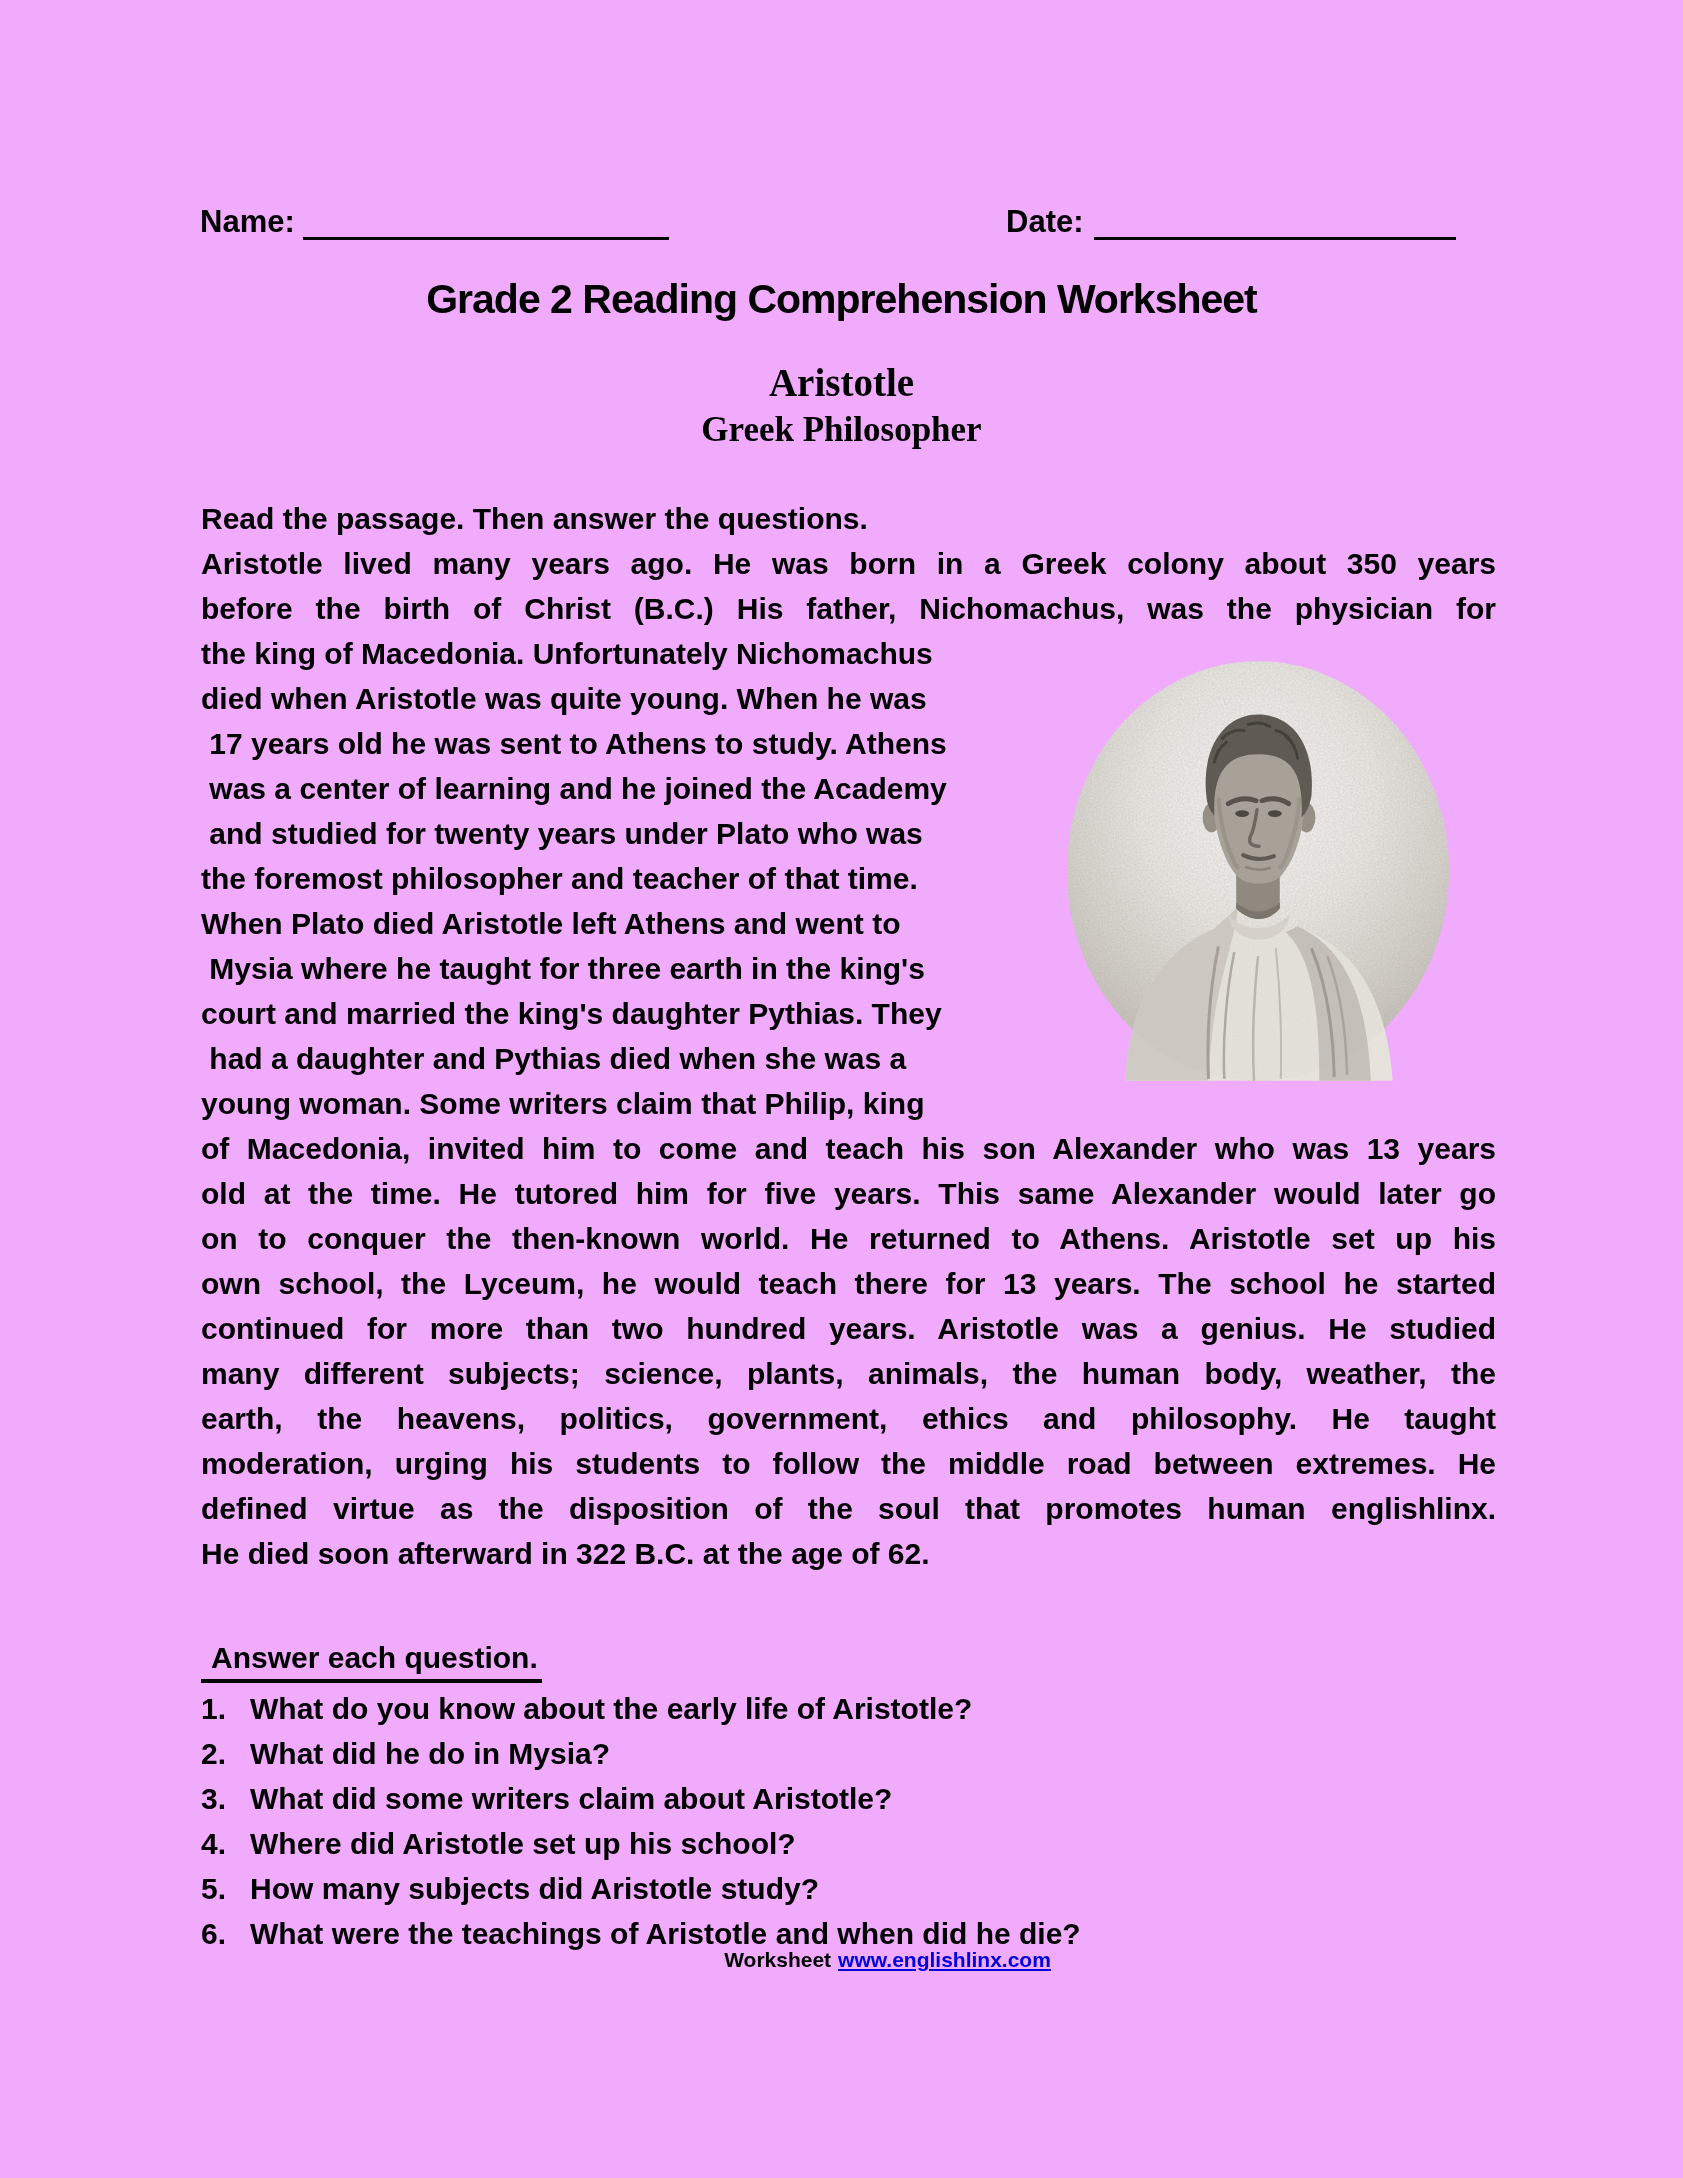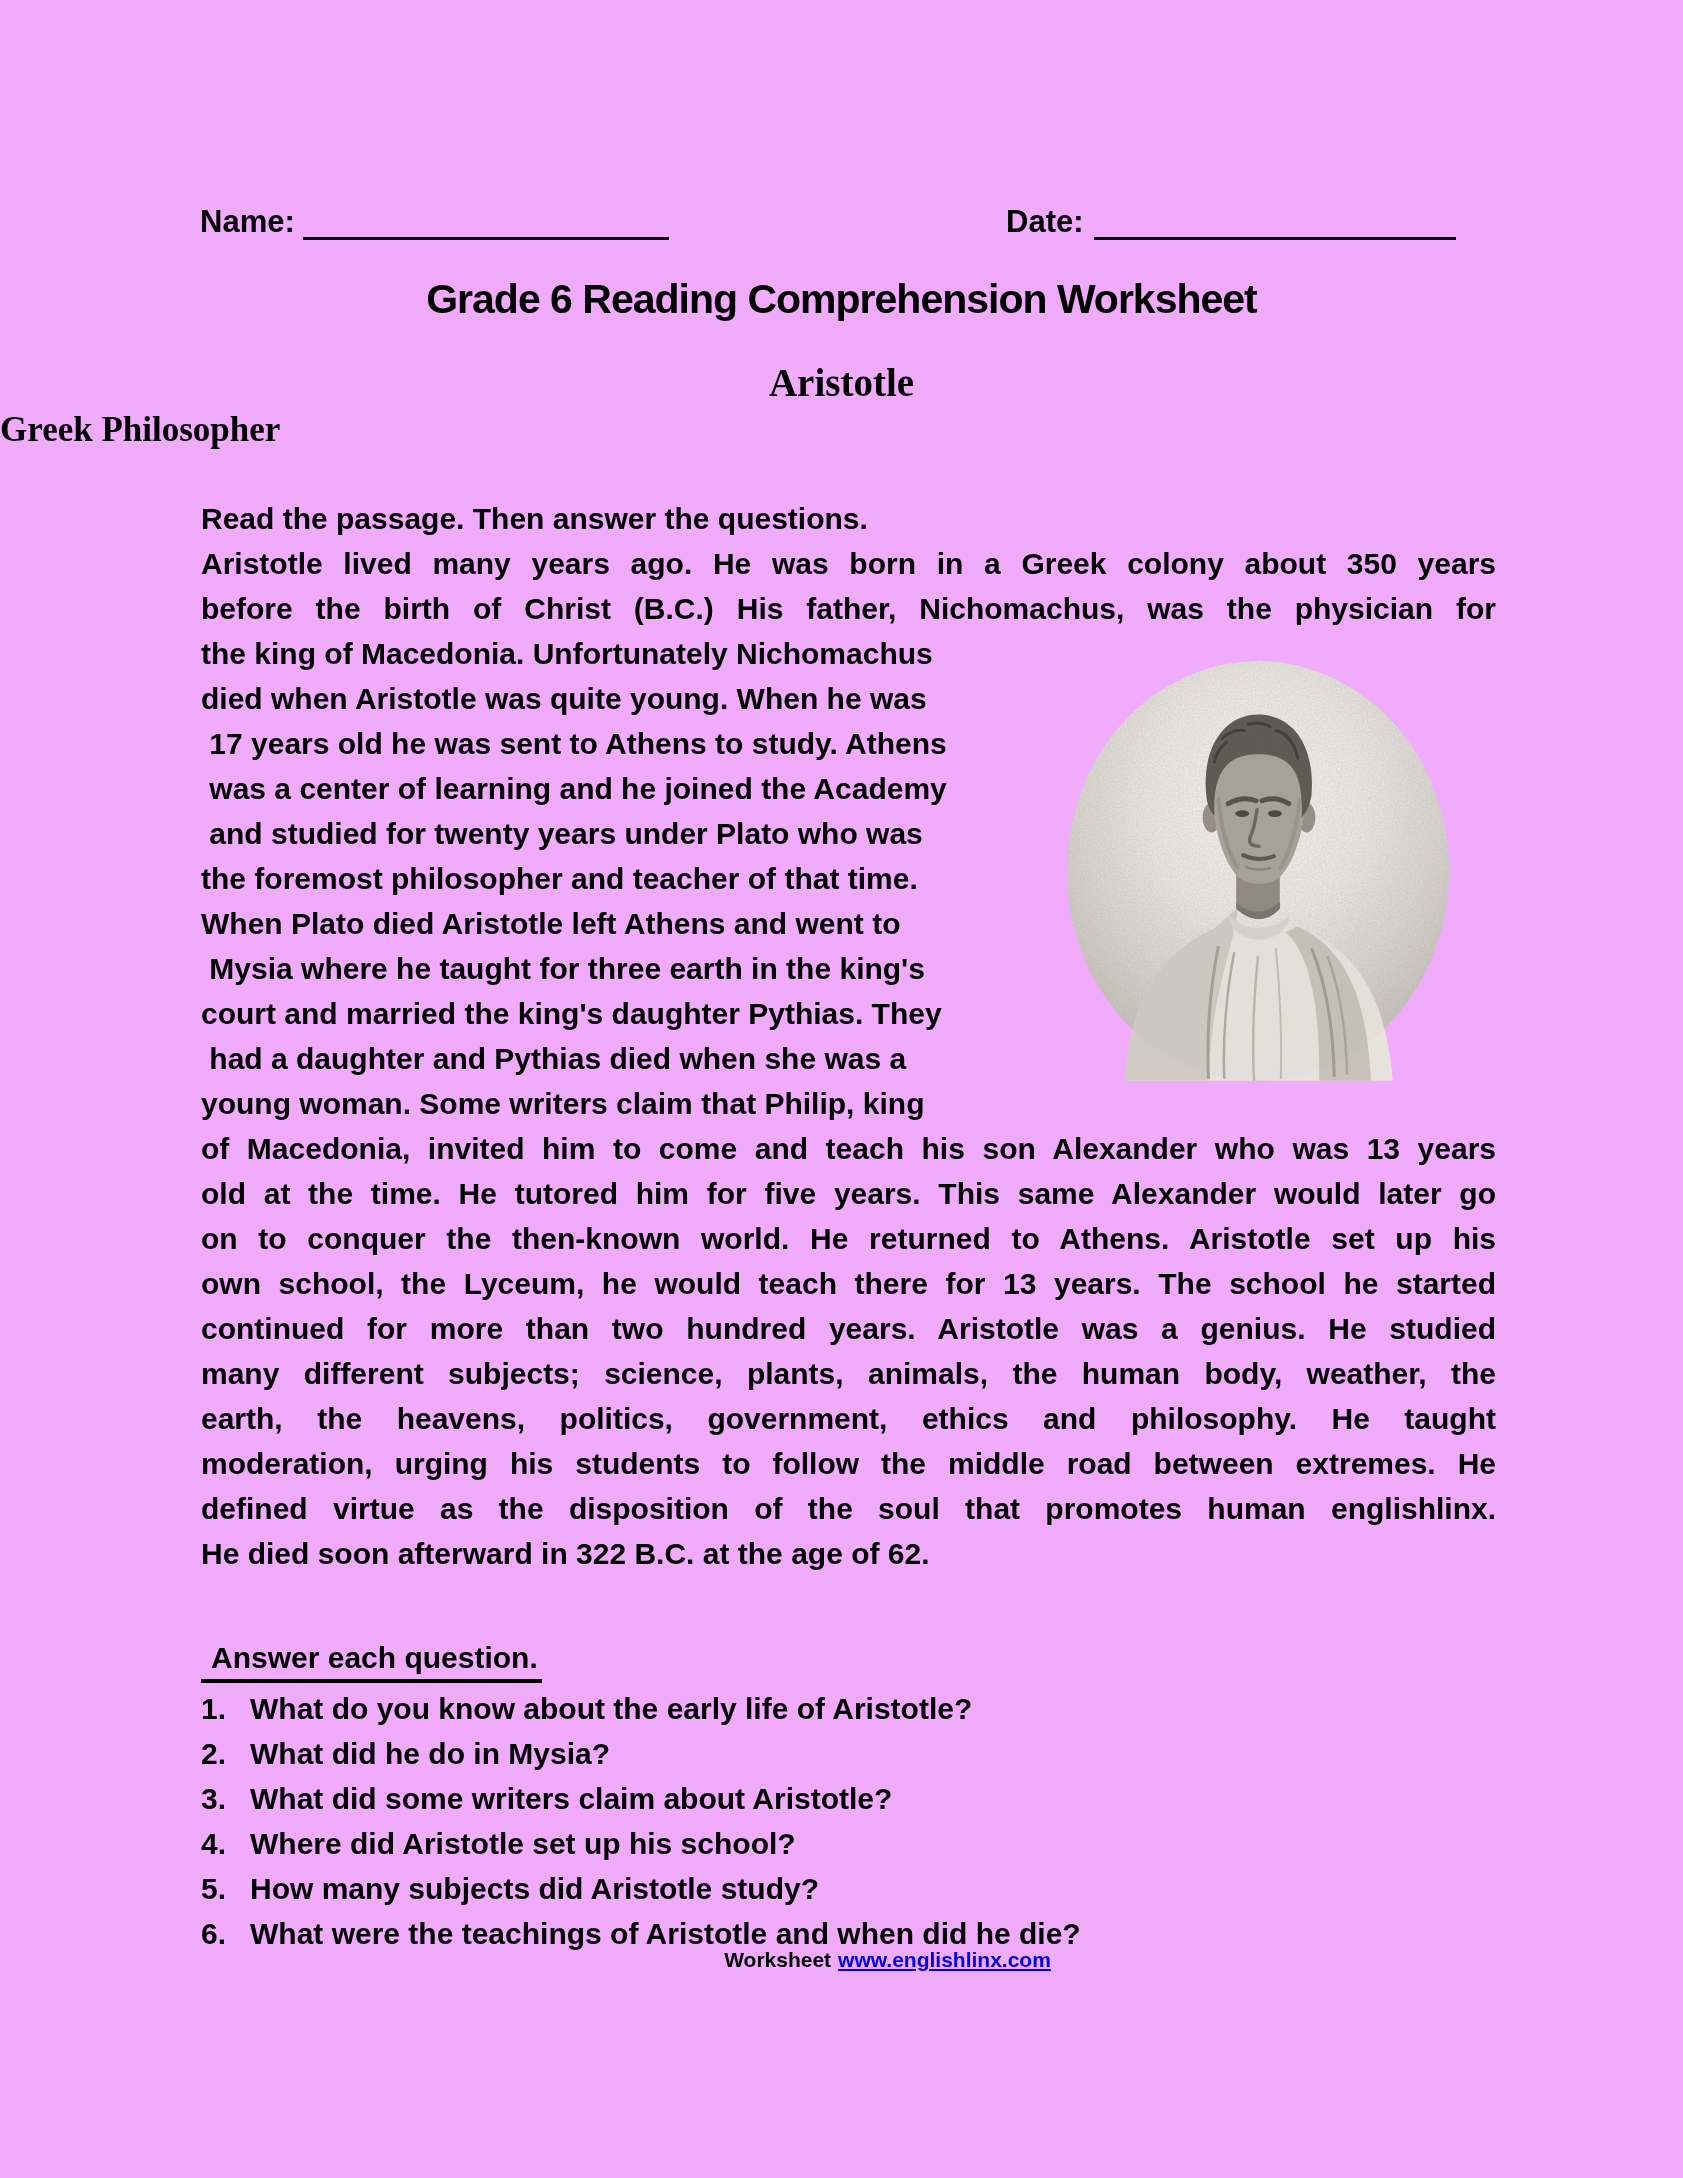--- a/index.html
+++ b/index.html
@@ -16,21 +16,21 @@
   .field-row.date { left:1006px; }
   .blank { display:inline-block; border-bottom:3px solid #000; height:33px; }
   .blank.name  { width:366px; margin-left:8px; }
   .blank.date  { width:362px; margin-left:10px; }
 
   
   .title { position:absolute; top:276px; left:0; width:100%; margin:0;
            text-align:center; font-size:41px; font-weight:bold; letter-spacing:-1px; }
   .subject  { position:absolute; top:360px; left:0; width:100%; margin:0; text-align:center;
               font-family:Liberation Serif, serif; font-size:39px; font-weight:bold; }
-  .subject2 { position:absolute; top:410px; left:0; width:100%; margin:0; 
+  .subject2 { position:absolute; top:410px; left:0; width:100%; margin:0; text-align:center;
               font-family:"Liberation Serif", serif; font-size:35px; font-weight:bold; }
 
   
   .passage { position:absolute; left:201px; top:496px; width:1295px;
              font-weight:bold; font-size:30px; }
   .pline { height:45px; line-height:45px; white-space:pre; overflow:visible; }
   .pline.just { white-space:normal; text-align:justify; text-align-last:justify; }
 
   
   .portrait { position:absolute; left:1064px; top:659px; width:388px; height:424px; }
@@ -60,21 +60,21 @@
   <div class="field-row name">
     <span>Name:</span>
     <span class="blank name"></span>
   </div>
 
   <div class="field-row date">
     <span>Date:</span>
     <span class="blank date"></span>
   </div>
 
-  <h1 class="title">Grade 6 Reading Comprehension Worksheet</h1>
+  <h1 class="title">Grade 2 Reading Comprehension Worksheet</h1>
   <h2 class="subject">Aristotle</h2>
   <h3 class="subject2">Greek Philosopher</h3>
 
   <div class="passage">
 
       <div class="pline">Read the passage. Then answer the questions.</div>
 
       <div class="pline just">Aristotle lived many years ago. He was born in a Greek colony about 350 years</div>
 
       <div class="pline just">before the birth of Christ (B.C.) His father, Nichomachus, was the physician for</div>

